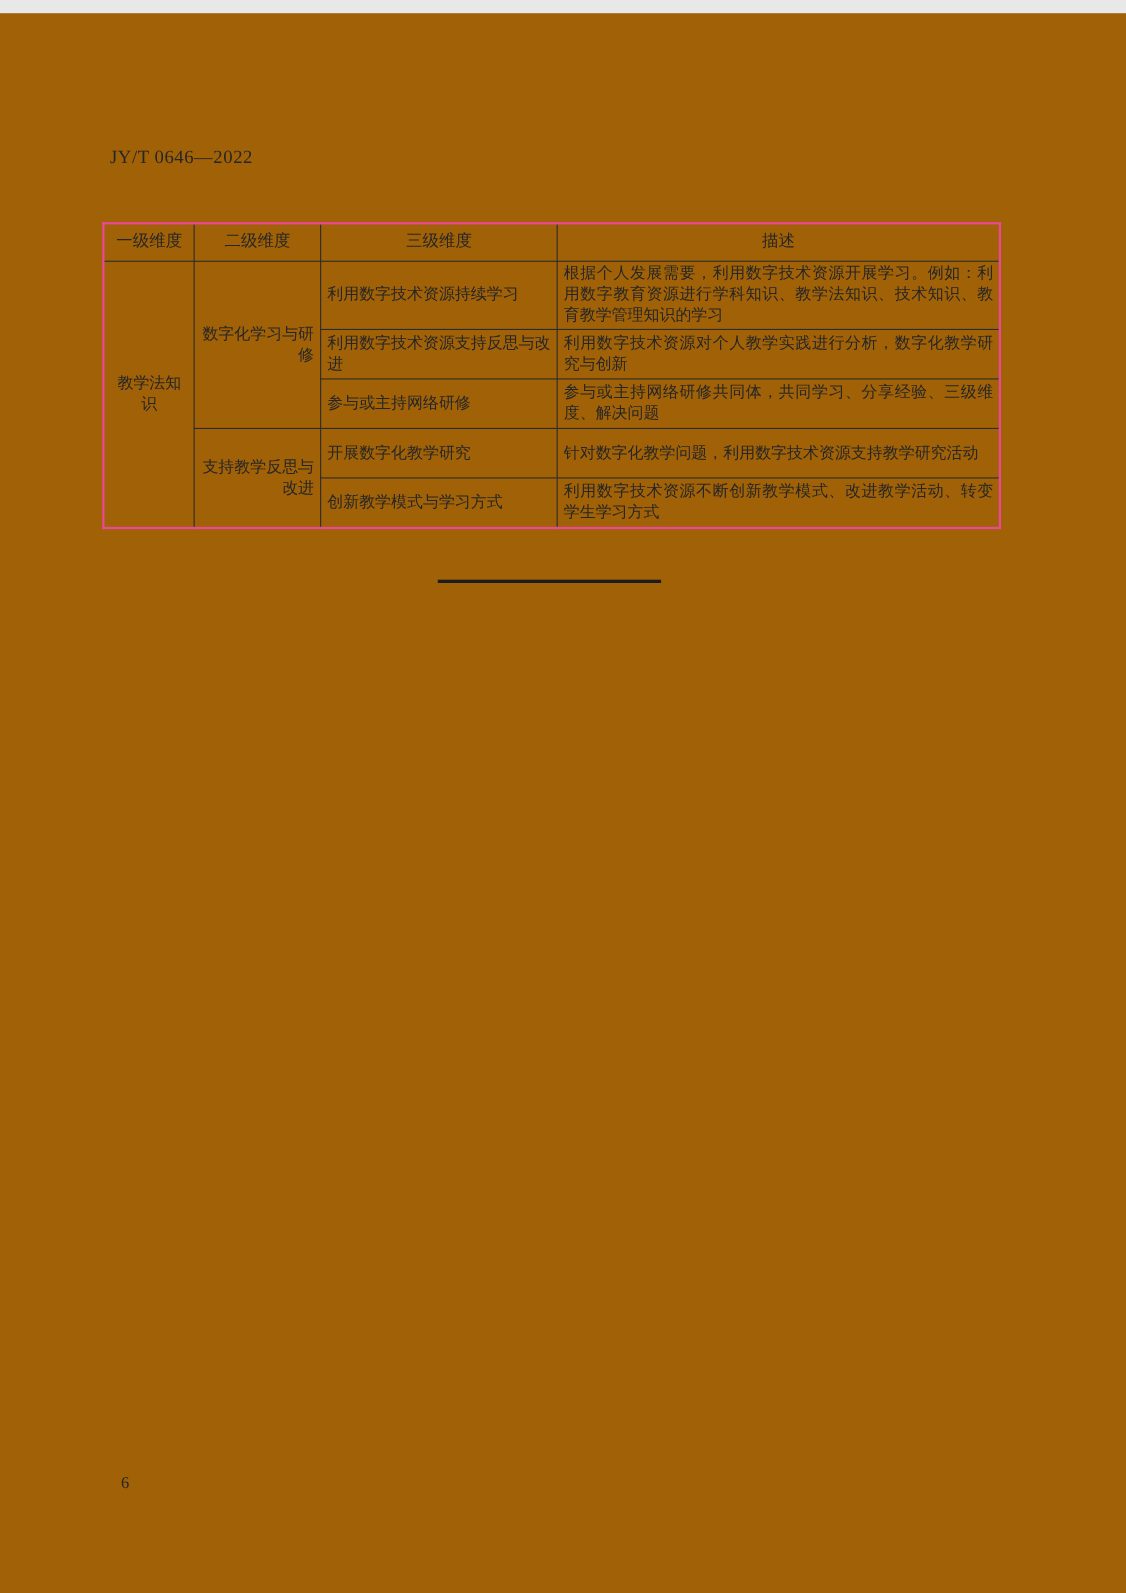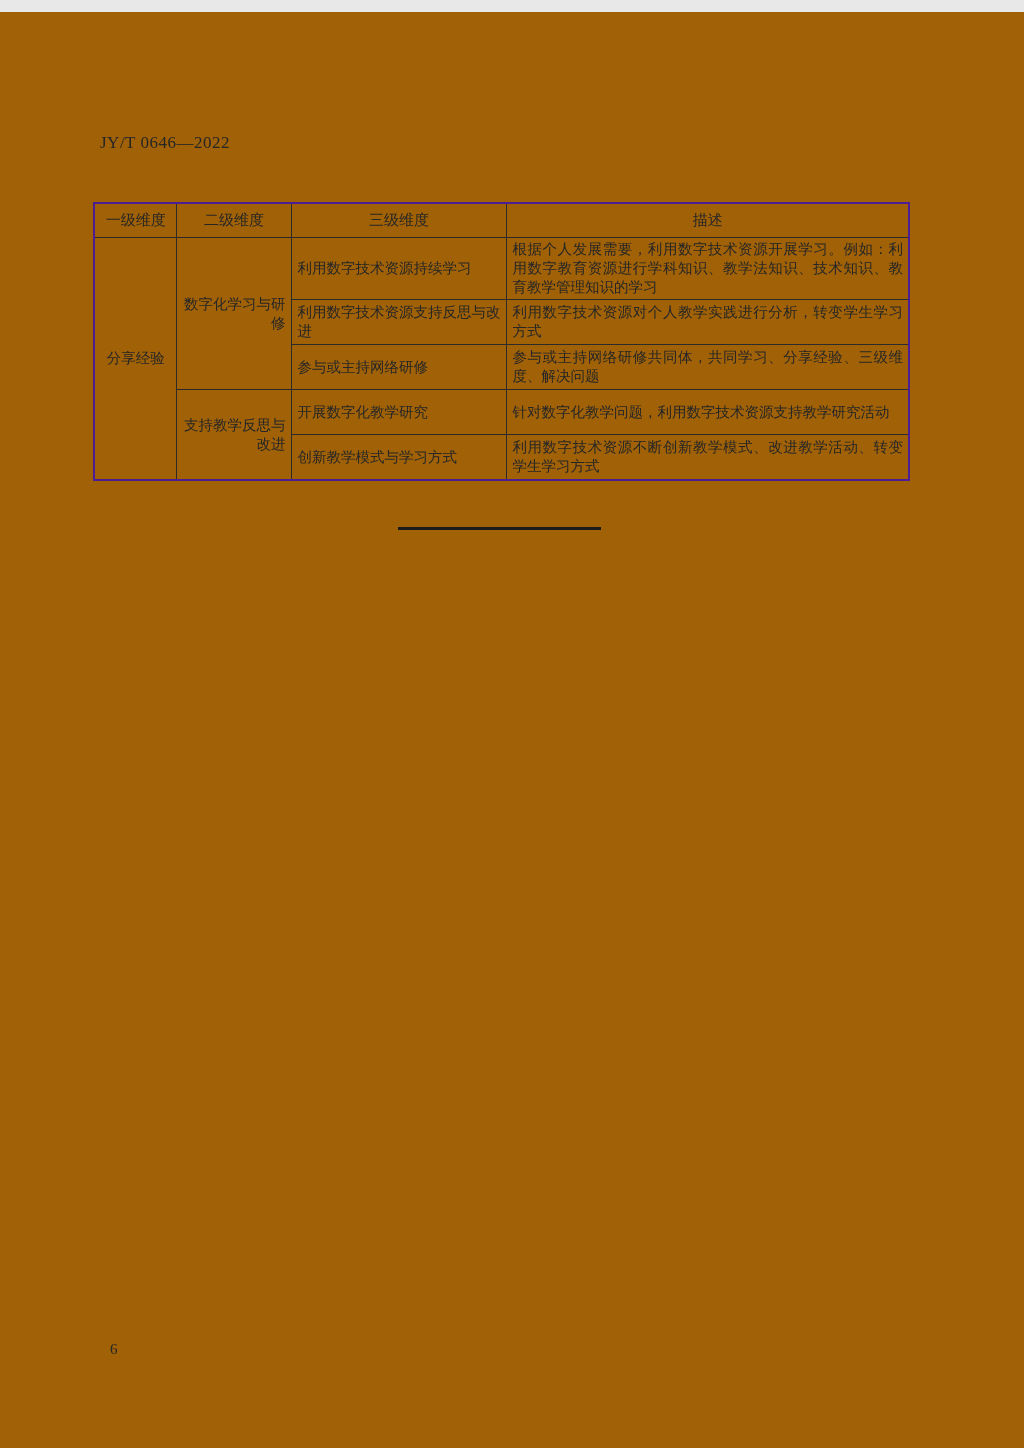--- a/index.html
+++ b/index.html
@@ -35,21 +35,21 @@
     font-size: 17px;
   }
   .caption .cap-label { margin-right: 16px; }
   .dim-table {
     position: absolute;
     left: 93px;
     top: 190px;
     width: 815px;
     border-collapse: collapse;
     table-layout: fixed;
-    border: 2px solid #4c1d95;
+    border: 2px solid #ec4899;
     font-size: 14.5px;
   }
   .dim-table th, .dim-table td {
     border: 1px solid #2b2b2b;
     line-height: 19px;
     padding: 2px 5px 2px 6px;
     vertical-align: middle;
     word-break: break-all;
   }
   .dim-table th {
@@ -102,28 +102,28 @@
       <col style="width:403px">
     </colgroup>
     <tbody>
         <tr>
       <th>一级维度</th>
       <th>二级维度</th>
       <th>三级维度</th>
       <th>描述</th>
     </tr>
     <tr class="row-tall">
-      <td class="cell-l1" rowspan="5">分享经验</td>
+      <td class="cell-l1" rowspan="5">教学法知识</td>
       <td class="cell-l2" rowspan="3">数字化学习与研修</td>
       <td class="cell-l3">利用数字技术资源持续学习</td>
       <td class="cell-desc">根据个人发展需要，利用数字技术资源开展学习。例如：利用数字教育资源进行学科知识、教学法知识、技术知识、教育教学管理知识的学习</td>
     </tr>
     <tr class="row-mid">
       <td class="cell-l3">利用数字技术资源支持反思与改进</td>
-      <td class="cell-desc">利用数字技术资源对个人教学实践进行分析，转变学生学习方式</td>
+      <td class="cell-desc">利用数字技术资源对个人教学实践进行分析，数字化教学研究与创新</td>
     </tr>
     <tr class="row-mid">
       <td class="cell-l3">参与或主持网络研修</td>
       <td class="cell-desc">参与或主持网络研修共同体，共同学习、分享经验、三级维度、解决问题</td>
     </tr>
     <tr class="row-mid">
       <td class="cell-l2" rowspan="2">支持教学反思与改进</td>
       <td class="cell-l3">开展数字化教学研究</td>
       <td class="cell-desc">针对数字化教学问题，利用数字技术资源支持教学研究活动</td>
     </tr>

